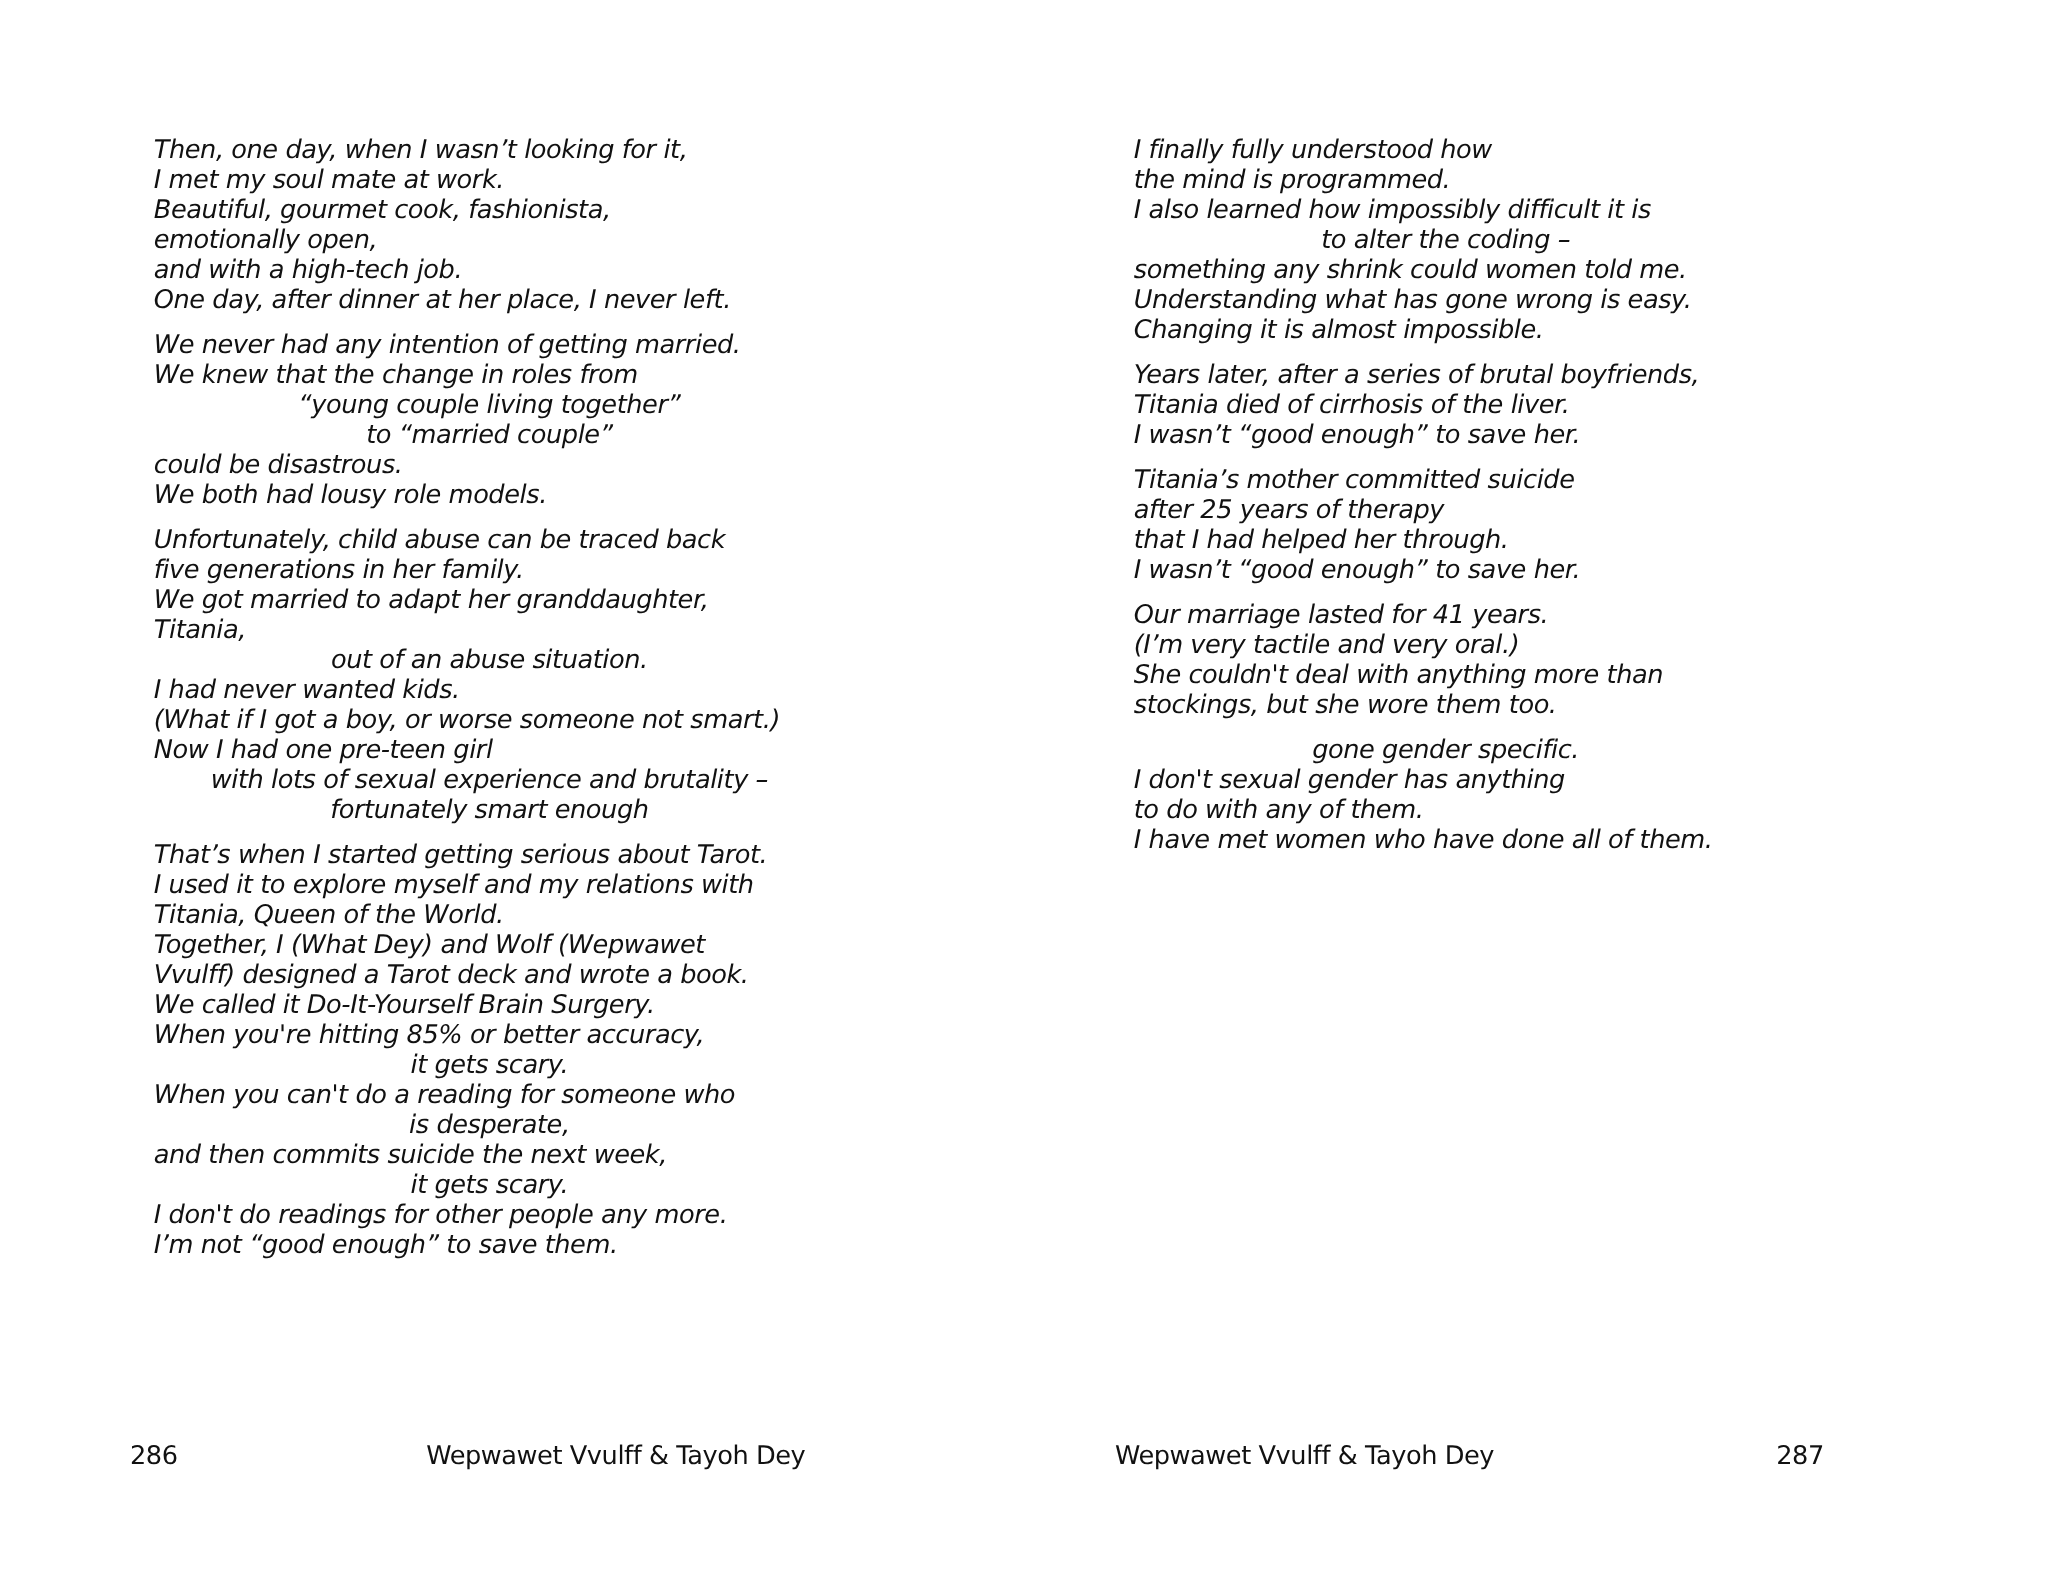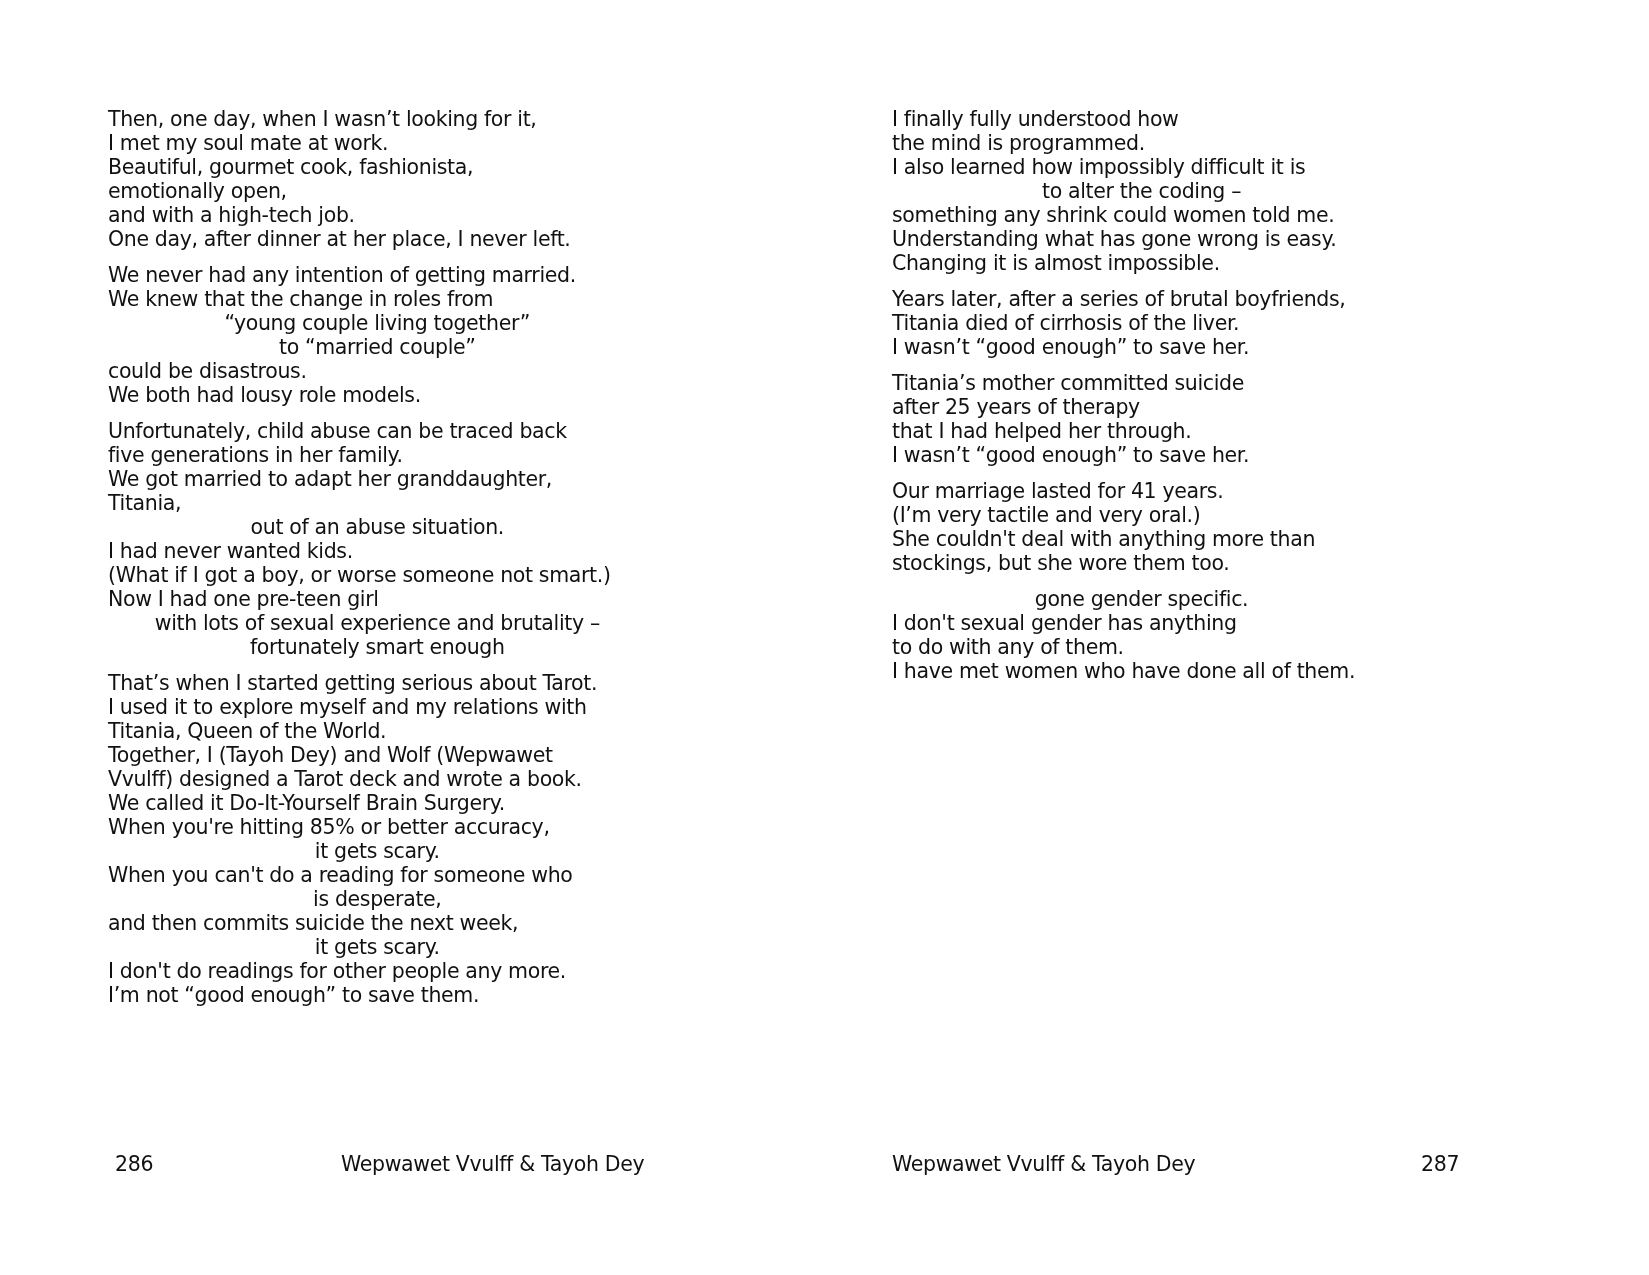--- a/index.html
+++ b/index.html
@@ -25,32 +25,32 @@
     .body-text {
       position: absolute;
       top: 107px;
       font-size: 20.5px;
       line-height: 24px;
       letter-spacing: -0.35px;
       white-space: nowrap;
     }
     .page-left .body-text { left: 108px; }
     .page-right .body-text { left: 68px; }
-    .para { margin: 0 0 12px 0; }
+    .para { margin: 0 0 12px 15px; font-style: italic; }
     .line { display: block; }
     .line.indent { padding-left: 36px; text-align: center; }
     .footer {
       position: absolute;
       top: 1152px;
       font-size: 20.5px;
       line-height: 24px;
       letter-spacing: -0.35px;
       white-space: nowrap;
     }
-    .page-left .folio { left: 115px; }
+    .page-left .folio { left: 104px; }
     .page-left .running-head { left: 341px; }
     .page-right .running-head { left: 68px; }
     .page-right .folio { left: 597px; }
   </style>
 </head>
 <body>
 
 <div class="page page-left">
   <div class="body-text">
       <div class="para">
@@ -78,21 +78,21 @@
         <span class="line">I had never wanted kids.</span>
         <span class="line">(What if I got a boy, or worse someone not smart.)</span>
         <span class="line">Now I had one pre-teen girl</span>
         <span class="line indent">with lots of sexual experience and brutality –</span>
         <span class="line indent">fortunately smart enough</span>
       </div>
       <div class="para">
         <span class="line">That’s when I started getting serious about Tarot.</span>
         <span class="line">I used it to explore myself and my relations with</span>
         <span class="line">Titania, Queen of the World.</span>
-        <span class="line">Together, I (Tayoh Dey) and Wolf (Wepwawet</span>
+        <span class="line">Together, I (What Dey) and Wolf (Wepwawet</span>
         <span class="line">Vvulff) designed a Tarot deck and wrote a book.</span>
         <span class="line">We called it Do-It-Yourself Brain Surgery.</span>
         <span class="line">When you're hitting 85% or better accuracy,</span>
         <span class="line indent">it gets scary.</span>
         <span class="line">When you can't do a reading for someone who</span>
         <span class="line indent">is desperate,</span>
         <span class="line">and then commits suicide the next week,</span>
         <span class="line indent">it gets scary.</span>
         <span class="line">I don't do readings for other people any more.</span>
         <span class="line">I’m not “good enough” to save them.</span>

